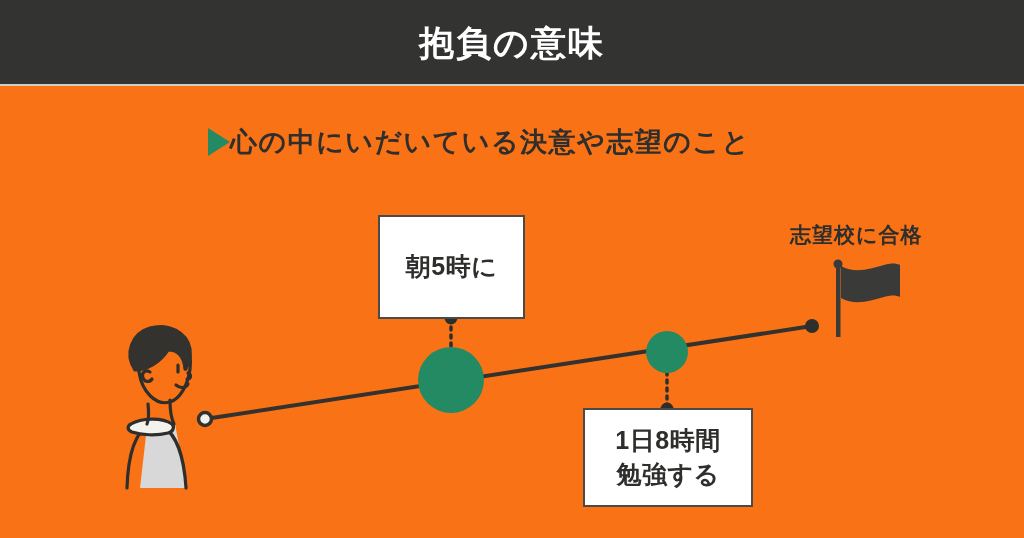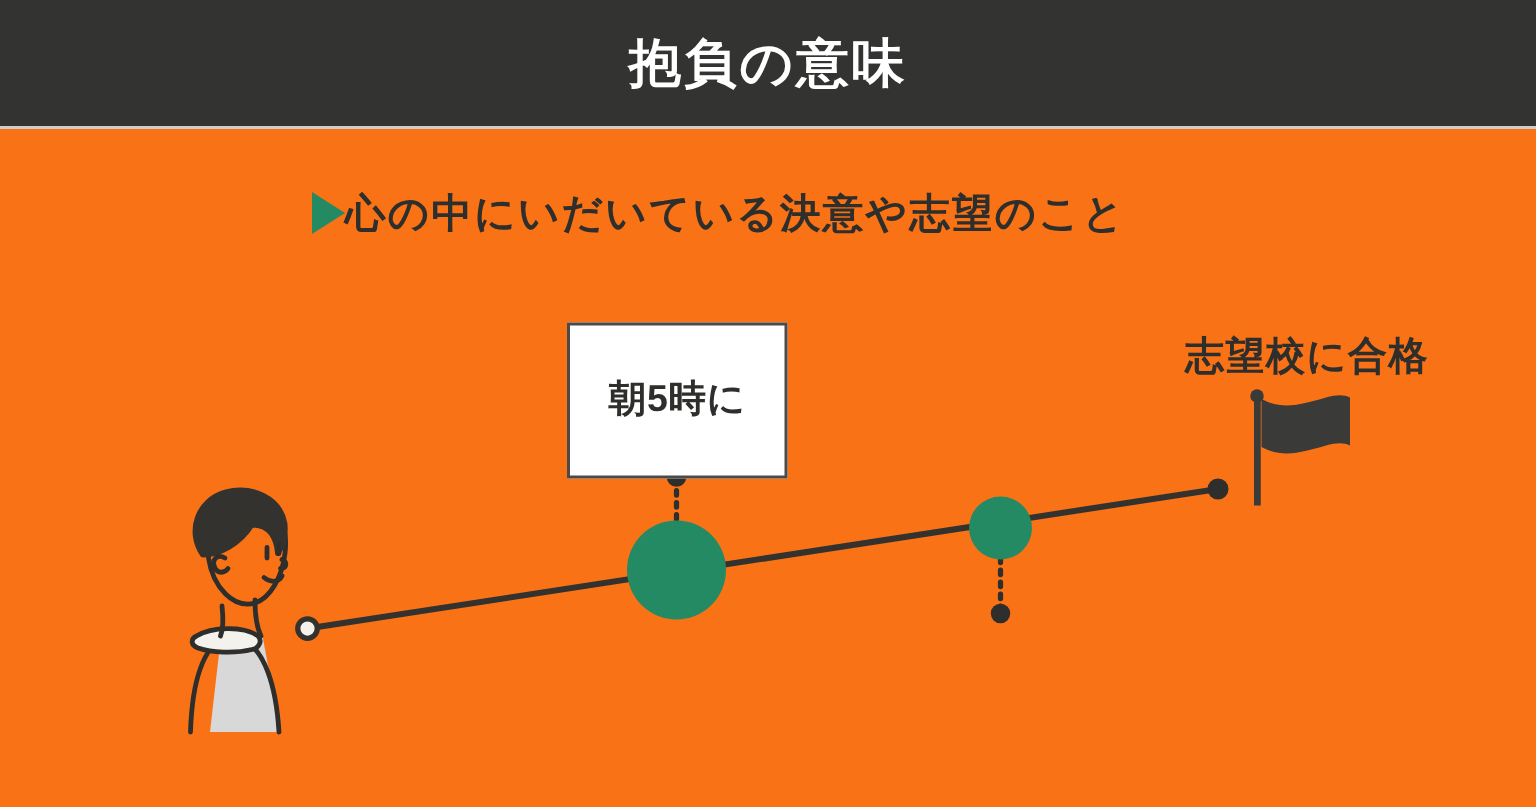--- a/index.html
+++ b/index.html
@@ -114,21 +114,21 @@
     top: 408px;
     width: 170px;
     height: 99px;
   }
 
   
   .goal-label {
     position: absolute;
     left: 790px;
     top: 224px;
-    font-size: 26px;
+    font-size: 21px;
     font-weight: bold;
     color: #2e2e2c;
     letter-spacing: 1px;
     white-space: nowrap;
     line-height: 1;
   }
 </style>
 </head>
 <body>
 
@@ -191,16 +191,20 @@
       <circle cx="838" cy="264" r="4.5" fill="#3a3a38"></circle>
       <path d="M841 266 C855 274 870 269 884 265 C891 263 896 263 900 265
                L900 297 C896 295 891 295 884 297 C870 301 855 306 841 298 Z" fill="#3a3a38"></path>
     </g>
   </svg>
 
   <div class="callout" id="callout-morning">
     <div class="callout-line">朝5時に</div>
   </div>
 
+  <div class="callout" id="callout-study">
+    <div class="callout-line">1日8時間</div>
+    <div class="callout-line">勉強する</div>
+  </div>
 
   <div class="goal-label">志望校に合格</div>
 
 </div>
 
 </body></html>

